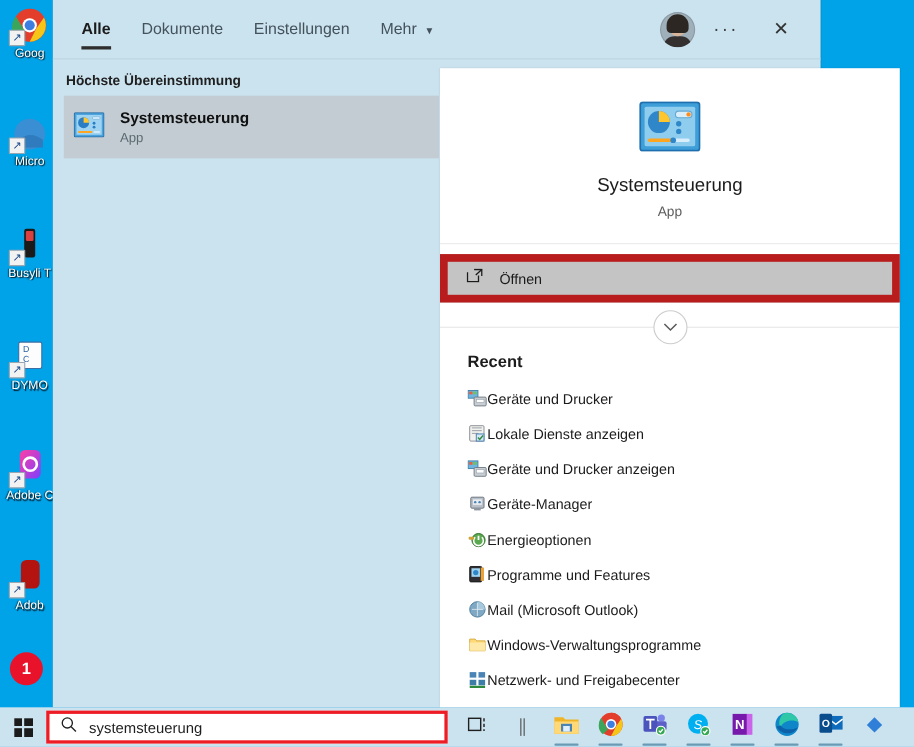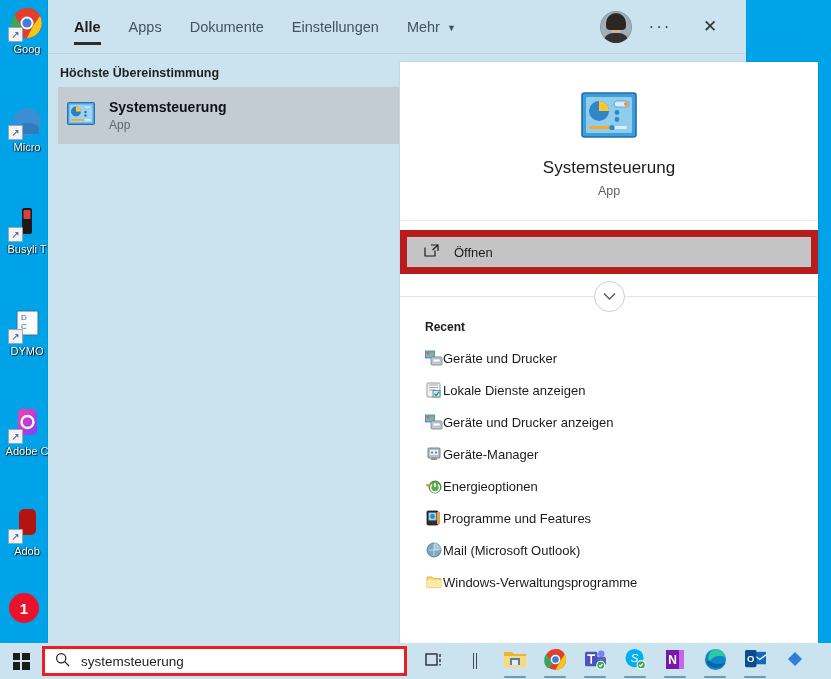--- a/index.html
+++ b/index.html
@@ -88,21 +88,21 @@
     display:flex;align-items:center;padding-left:17px;cursor:default;
   }
   .open-label{font-size:13px;color:#1b1b1b;margin-left:15px;}
   .chev-wrap{height:44px;display:flex;align-items:center;justify-content:center;position:relative;}
   .chev-wrap:before{content:"";position:absolute;left:0;right:0;top:50%;height:1px;background:#e6e6e6;}
   .chev{
     width:29px;height:29px;border-radius:50%;background:#fff;border:1px solid #cdcdcd;
     display:flex;align-items:center;justify-content:center;position:relative;z-index:1;
     font-size:12px;color:#555;cursor:default;
   }
-  .recent-head{font-size:12px;font-weight:bold;color:#1c1c1c;padding:2px 0 8px 25px;}
+  .recent-head{font-size:15px;font-weight:bold;color:#1c1c1c;padding:2px 0 8px 25px;}
   .recent-list{padding-bottom:4px;}
   .recent-item{height:32px;display:flex;align-items:center;padding-left:25px;cursor:default;}
   .recent-item .r-ico{width:18px;height:18px;flex:0 0 18px;position:relative;}
   .recent-item .r-lbl{font-size:13px;color:#1b1b1b;margin-left:0;white-space:nowrap;}
 
   
   #taskbar{
     position:absolute;left:0;bottom:0;width:831px;height:36px;
     background:#cbe3ef;display:flex;align-items:center;
   }
@@ -209,23 +209,20 @@
     </div>
   </div>
 </div>
 
 <div id="flyout">
 
   <div id="fly-head">
     <div class="tabs">
       <div class="tab active">
         <span>Alle</span>
-      </div>
-      <div class="tab">
-        <span>Apps</span>
       </div>
       <div class="tab">
         <span>Dokumente</span>
       </div>
       <div class="tab">
         <span>Einstellungen</span>
       </div>
       <div class="tab">
         <span>Mehr</span>
         <span class="caret">▼</span>
@@ -407,20 +404,32 @@
           <div class="recent-item">
             <span class="r-ico">
               <svg width="18" height="18" viewBox="0 0 18 18">
                 <path d="M2 4 h5 l1.4 1.6 H16 v9 H2 Z" fill="#ffd978" stroke="#d8ae44" stroke-width=".9"></path>
                 <path d="M2 7 h14 v7.6 H2 Z" fill="#ffe9a8"></path>
               </svg>
             </span>
             <span class="r-lbl">Windows-Verwaltungsprogramme</span>
           </div>
 
+          <div class="recent-item">
+            <span class="r-ico">
+              <svg width="18" height="18" viewBox="0 0 18 18">
+                <rect x="2" y="2" width="6" height="5" fill="#4a84b5"></rect>
+                <rect x="10" y="2" width="6" height="5" fill="#4a84b5"></rect>
+                <rect x="2" y="9" width="6" height="5" fill="#3d7ea8"></rect>
+                <rect x="10" y="9" width="6" height="5" fill="#3d7ea8"></rect>
+                <path d="M2 15.5 h14" stroke="#2e8b3e" stroke-width="2"></path>
+              </svg>
+            </span>
+            <span class="r-lbl">Netzwerk- und Freigabecenter</span>
+          </div>
 
         </div>
       </div>
     </div>
   </div>
 </div>
 
 <div class="badge-1">1</div>
 
 <div id="taskbar">

